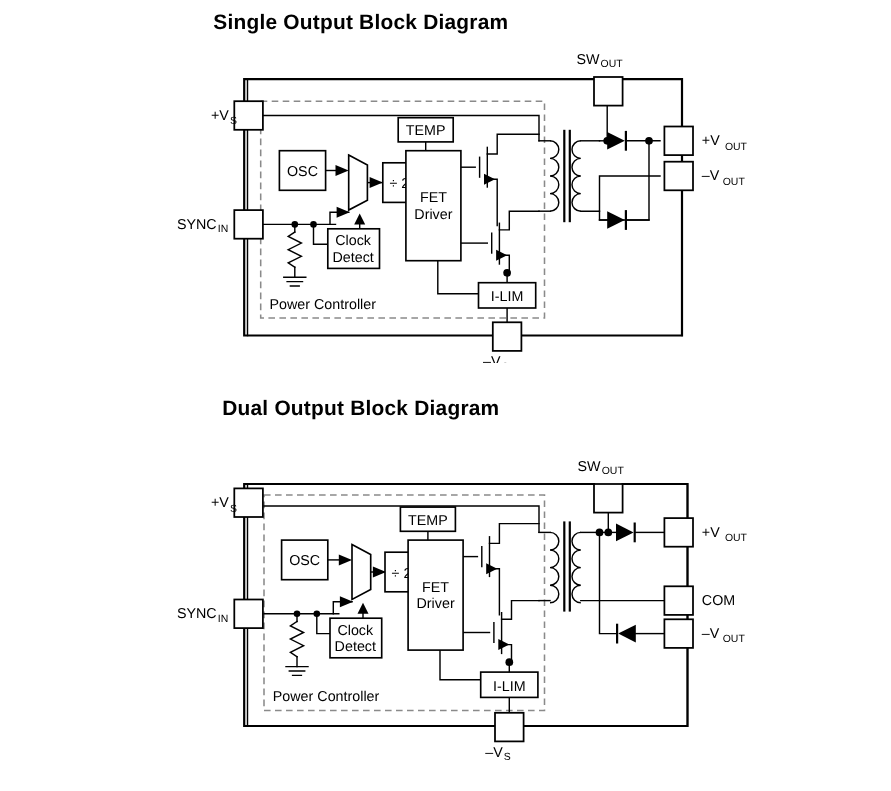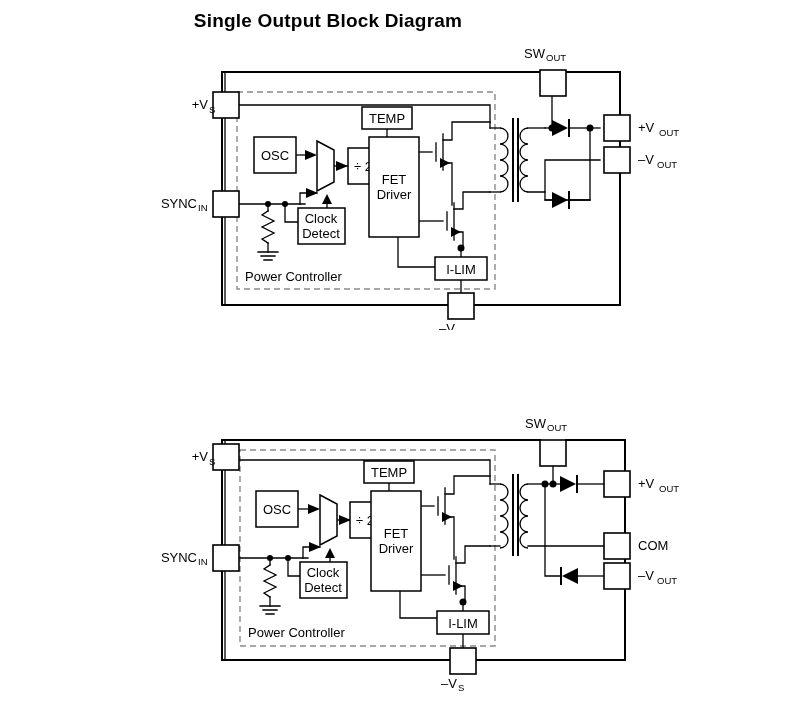--- a/index.html
+++ b/index.html
@@ -175,20 +175,21 @@
       <text class="lbl" x="638" y="132" text-anchor="start">+V</text>
       <text class="sub" x="659" y="136" text-anchor="start">OUT</text>
     </g>
     <g>
       <rect x="604" y="147" width="26" height="26" fill="#fff" stroke="#000" stroke-width="1.6"></rect>
       <text class="lbl" x="638" y="164" text-anchor="start">–V</text>
       <text class="sub" x="657" y="168" text-anchor="start">OUT</text>
     </g>
   </svg>
 
+  <div class="diagram-title" style="top:361px;">Dual Output Block Diagram</div>
 
   <svg width="810" height="330" style="top:390px;">
     <g fill="none" stroke="#000" stroke-width="2" stroke-linecap="square">
       <path d="M222,50 H540 M566,50 H625 V270 H222 V50"></path>
     </g>
 
     <rect x="240" y="60" width="255" height="196" fill="none" stroke="#8a8a8a" stroke-width="1.4" stroke-dasharray="6,4"></rect>
     <text class="lbl" x="248" y="247">Power Controller</text>
 
     <g fill="none" stroke="#000" stroke-width="1.3" stroke-linecap="square">

